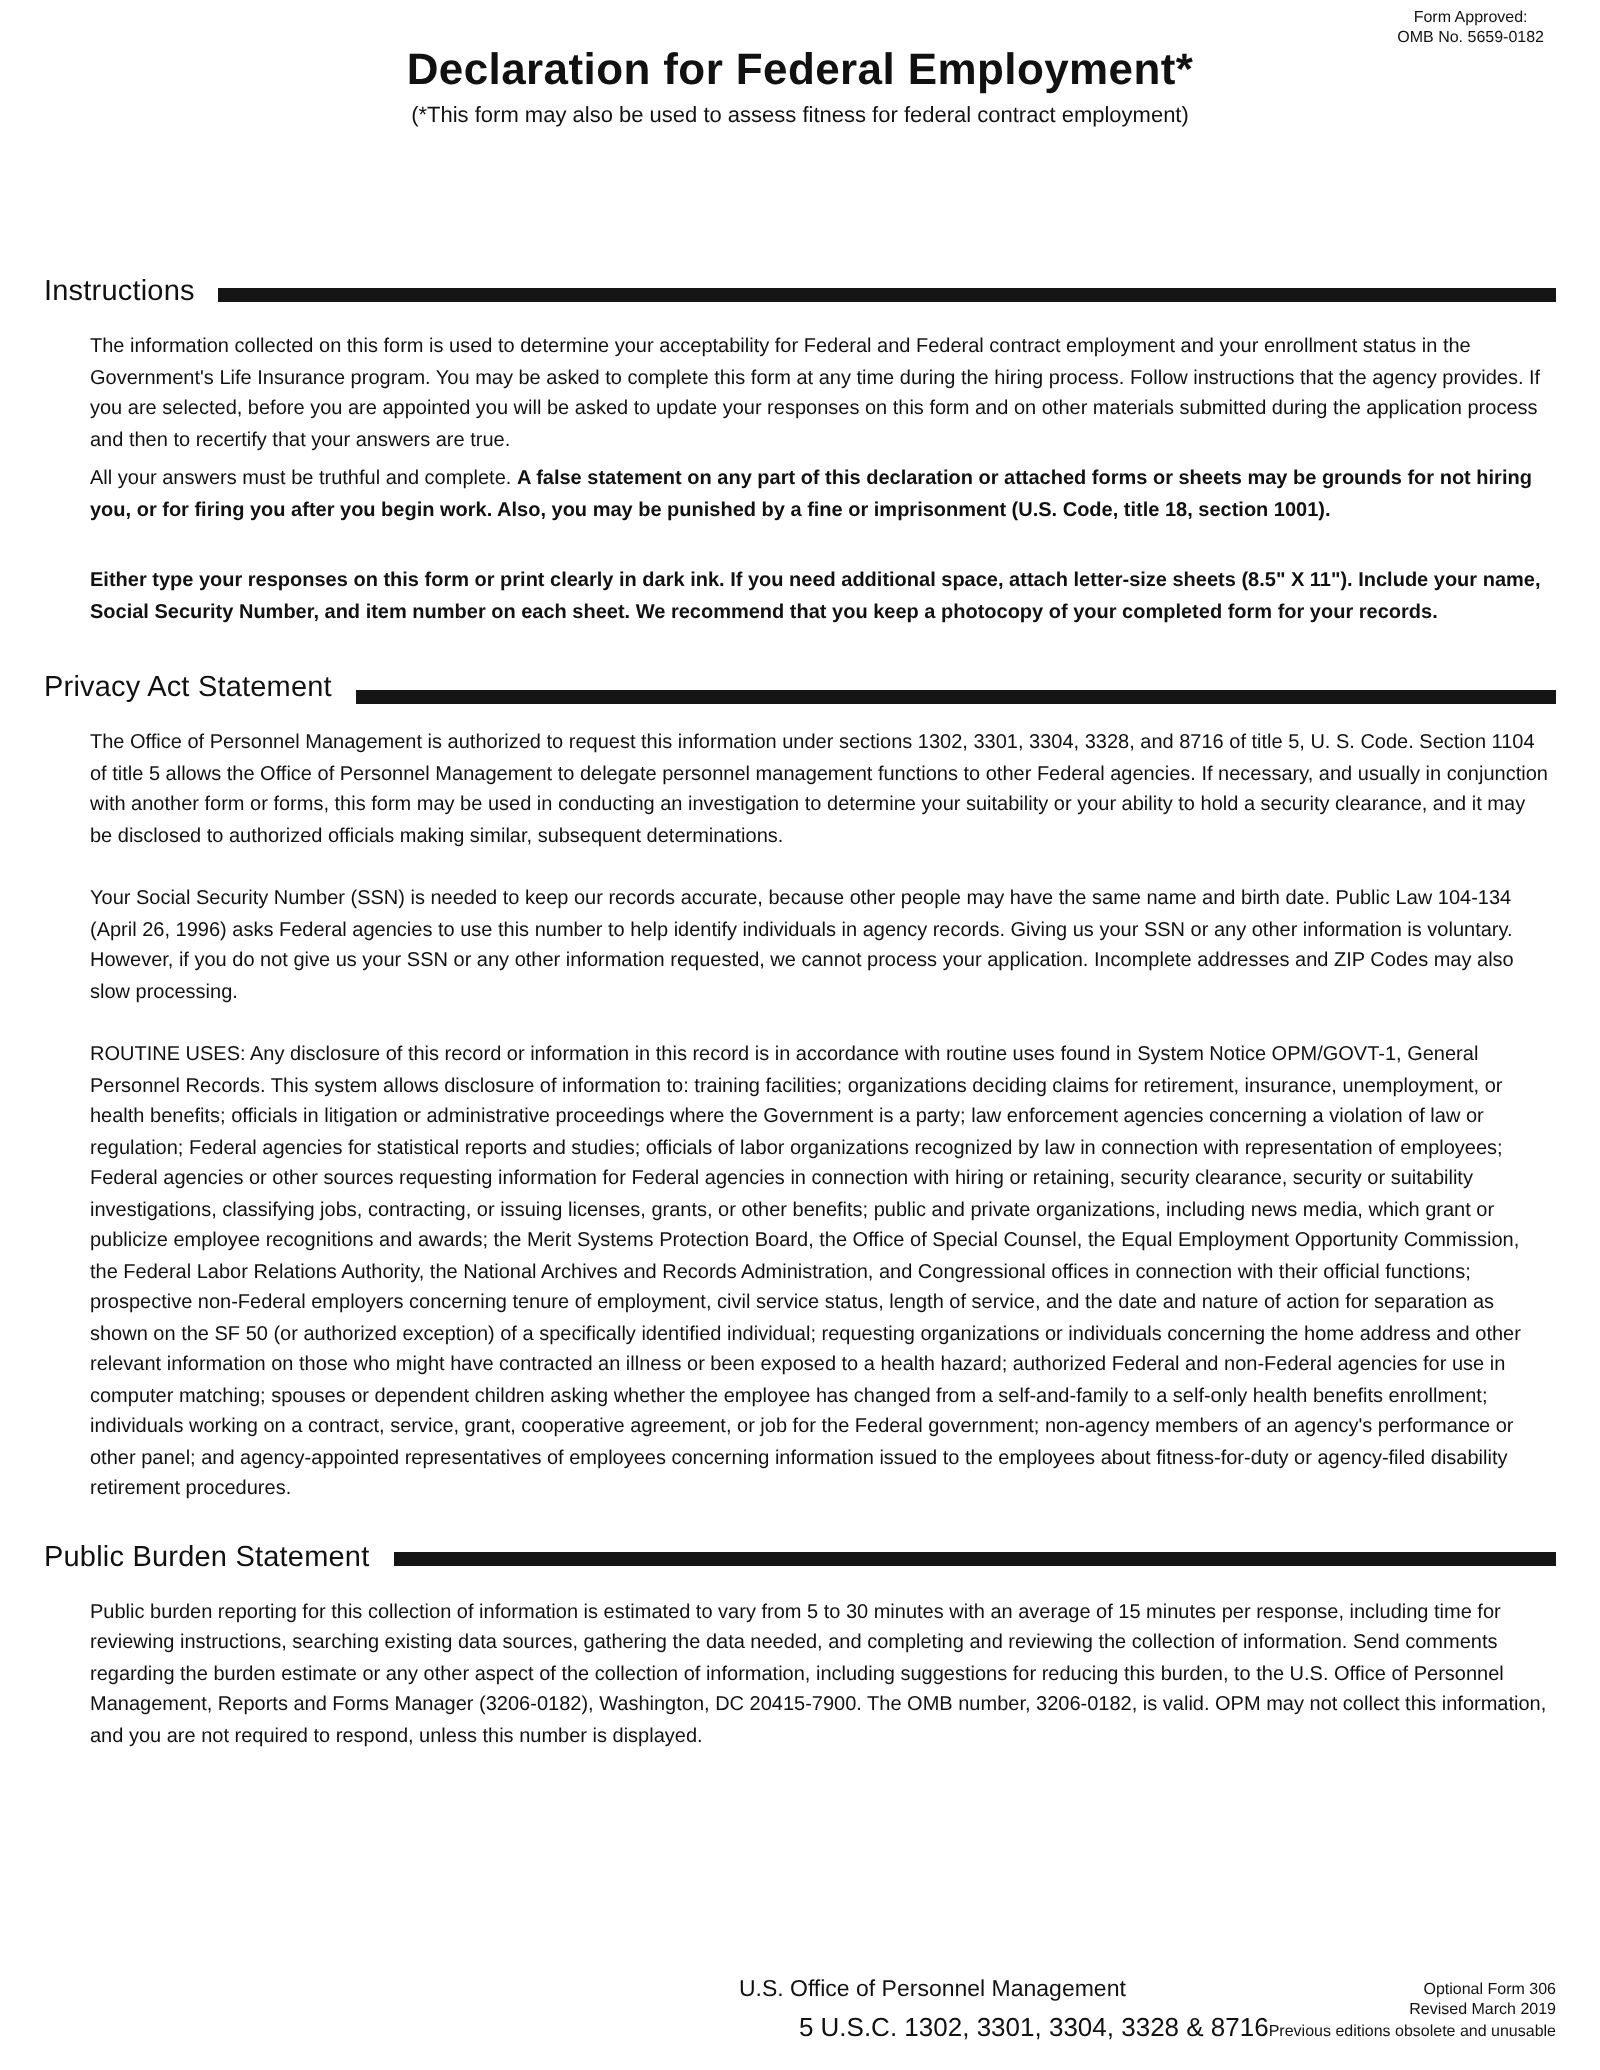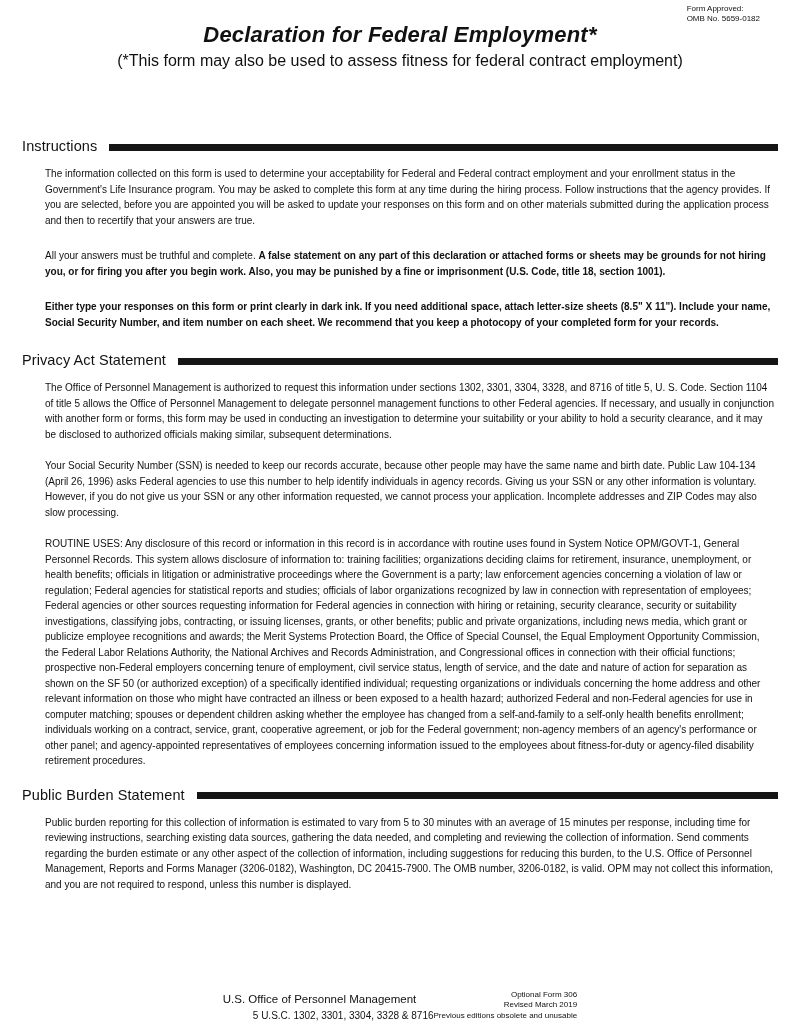--- a/index.html
+++ b/index.html
@@ -30,31 +30,30 @@
   }
   .title-block {
     text-align: center;
     padding: 0 60px;
   }
   .form-title {
     font-size: 22px;
     font-weight: bold;
     letter-spacing: 0.2px;
     margin: 0;
-    font-style: italic;
   }
   .form-subtitle {
-    font-size: 16px;
+    font-size: 11px;
     margin-top: 4px;
   }
   .omb-box {
     position: absolute;
     top: 4px;
-    right: 18px;
-    text-align: left;
+    right: 6px;
+    text-align: center;
     font-size: 8px;
     line-height: 10px;
   }
   
   .section-header {
     display: flex;
     align-items: center;
     margin-top: 24px;
   }
   .section-title {
@@ -82,29 +81,29 @@
   .bold {
     font-weight: bold;
   }
   
   .form-footer {
     position: absolute;
     left: 22px;
     right: 22px;
     bottom: 14px;
     display: flex;
-    justify-content: center;
+    justify-content: flex-end;
     align-items: flex-end;
   }
   .footer-left .agency {
     font-size: 11.5px;
     margin-bottom: 5px;
   }
   .footer-left .usc {
-    font-size: 10px;
+    font-size: 13px;
     margin-left: 30px;
   }
   .footer-right {
     text-align: right;
     font-size: 8px;
     line-height: 10.5px;
   }
 </style>
 </head>
 <body>
@@ -121,25 +120,25 @@
       <div>OMB No.  5659-0182</div>
     </div>
   </div>
 
   <div class="section-header" style="margin-top:36px;">
     <span class="section-title">Instructions</span>
     <span class="section-bar"></span>
   </div>
   <div class="section-body">
     <p>The information collected on this form is used to determine your acceptability for Federal and Federal contract employment and your enrollment status in the Government's Life Insurance program. You may be asked to complete this form at any time during the hiring process.  Follow instructions that the agency provides.  If you are selected, before you are appointed you will be asked to update your responses on this form and on other materials submitted during the application process and then to recertify that your answers are true.</p>
-    <p style="margin-top:20px;"><span>All your answers must be truthful and complete.   </span><span class="bold">A false statement on any part of this declaration or attached forms or sheets may be grounds for not hiring you, or for firing you after you begin work. Also, you may be punished by a fine or imprisonment (U.S. Code, title 18, section 1001).</span></p>
+    <p style="margin-top:4px;"><span>All your answers must be truthful and complete.   </span><span class="bold">A false statement on any part of this declaration or attached forms or sheets may be grounds for not hiring you, or for firing you after you begin work. Also, you may be punished by a fine or imprisonment (U.S. Code, title 18, section 1001).</span></p>
     <p style="margin-top:20px;font-weight:bold;">Either type your responses on this form or print clearly in dark ink. If you need additional space, attach letter-size sheets (8.5" X 11"). Include your name, Social Security Number, and item number on each sheet. We recommend that you keep a photocopy of your completed form for your records.</p>
   </div>
 
-  <div class="section-header" style="margin-top:22px;">
+  <div class="section-header" style="margin-top:22px;align-items:flex-end;">
     <span class="section-title">Privacy Act Statement</span>
     <span class="section-bar"></span>
   </div>
   <div class="section-body">
     <p>The Office of Personnel Management is authorized to request this information under sections 1302, 3301, 3304, 3328, and 8716 of title 5, U. S. Code. Section 1104 of title 5 allows the Office of Personnel Management to delegate personnel management functions to other Federal agencies. If necessary, and usually in conjunction with another form or forms, this form may be used in conducting an investigation to determine your suitability or your ability to hold a security clearance, and it may be disclosed to authorized officials making similar, subsequent determinations.</p>
     <p style="margin-top:16px;">Your Social Security Number (SSN) is needed to keep our records accurate, because other people may have the same name and birth date. Public Law 104-134 (April 26, 1996) asks Federal agencies to use this number to help identify individuals in agency records.  Giving us your SSN or any other information is voluntary.  However, if you do not give us your SSN or any other information requested, we cannot process your application.  Incomplete addresses and ZIP Codes may also slow processing.</p>
     <p style="margin-top:16px;">ROUTINE USES: Any disclosure of this record or information in this record is in accordance with routine uses found in System Notice OPM/GOVT-1, General Personnel Records. This system allows disclosure of information to: training facilities; organizations deciding claims for retirement, insurance, unemployment, or health benefits; officials in litigation or administrative proceedings where the Government is a party; law enforcement agencies concerning a violation of law or regulation; Federal agencies for statistical reports and studies; officials of labor organizations recognized by law in connection with representation of employees; Federal agencies or other sources requesting information for Federal agencies in connection with hiring or retaining, security clearance, security or suitability investigations, classifying jobs, contracting, or issuing licenses, grants, or other benefits; public and private organizations, including news media, which grant or publicize employee recognitions and awards; the Merit Systems Protection Board, the Office of Special Counsel, the Equal Employment Opportunity Commission, the Federal Labor Relations Authority, the National Archives and Records Administration, and Congressional offices in connection with their official functions; prospective non-Federal employers concerning tenure of employment, civil service status, length of service, and the date and nature of action for separation as shown on the SF 50 (or authorized exception) of a specifically identified individual; requesting organizations or individuals concerning the home address and other relevant information on those who might have contracted an illness or been exposed to a health hazard; authorized Federal and non-Federal agencies for use in computer matching; spouses or dependent children asking whether the employee has changed from a self-and-family to a self-only health benefits enrollment; individuals working on a contract, service, grant, cooperative agreement, or job for the Federal government; non-agency members of an agency's performance or other panel; and agency-appointed representatives of employees concerning information issued to the employees about fitness-for-duty or agency-filed disability retirement procedures.</p>
   </div>
 
   <div class="section-header" style="margin-top:18px;">

